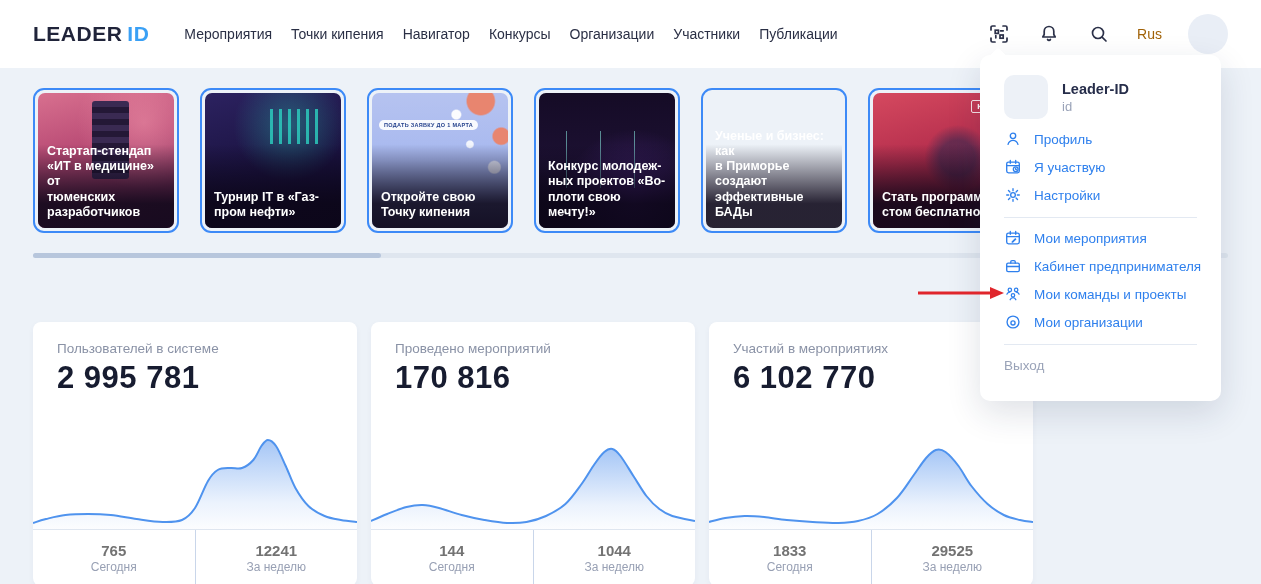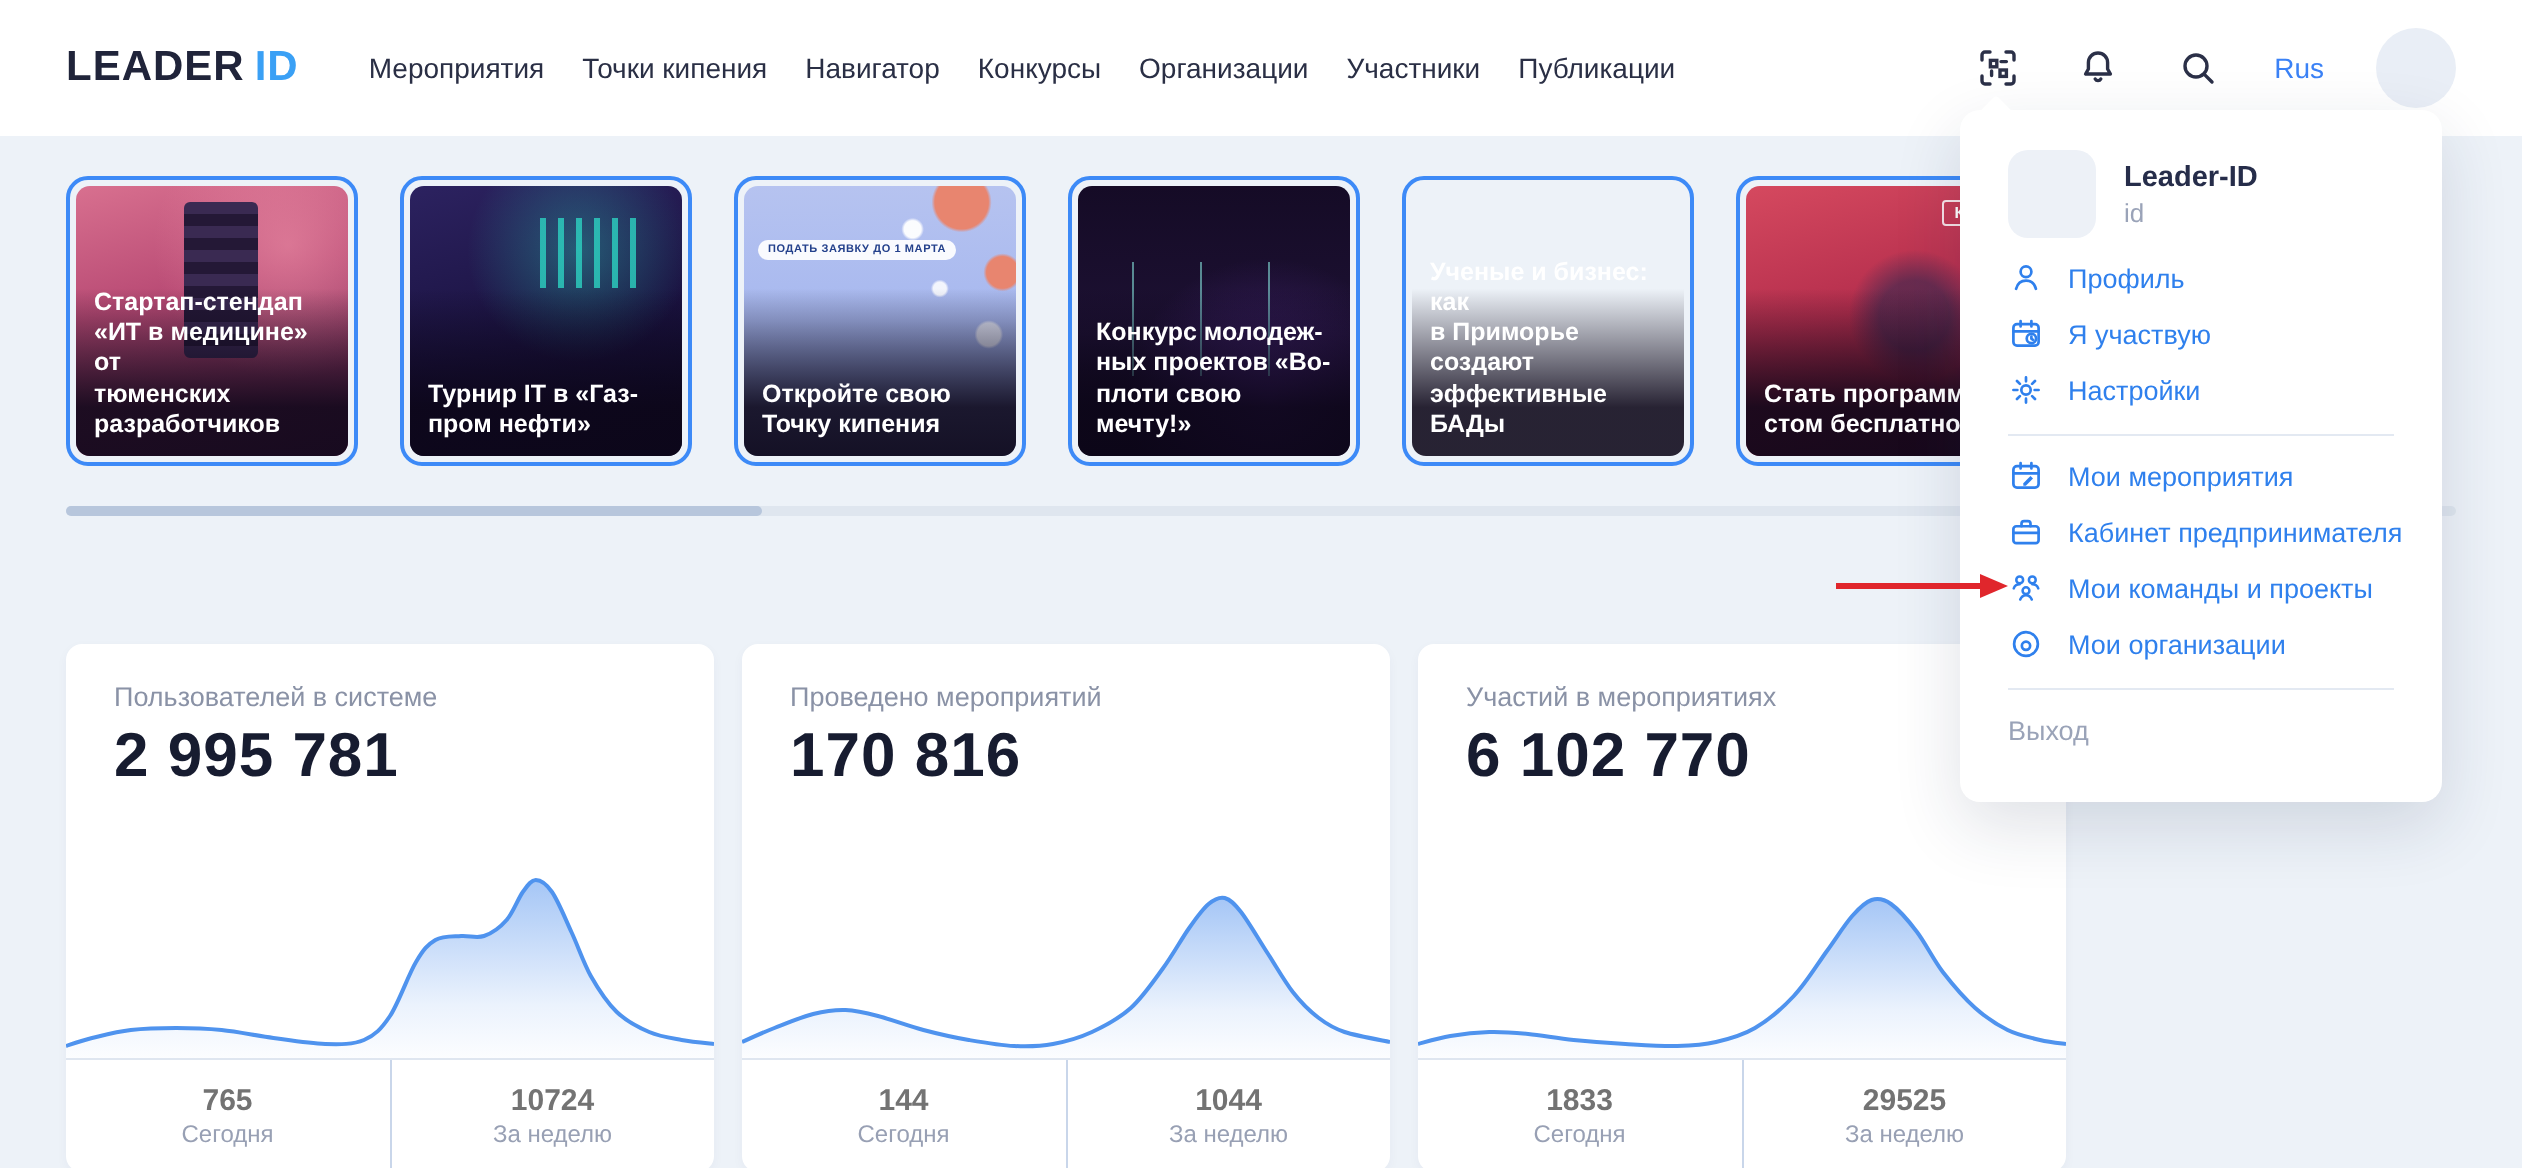--- a/index.html
+++ b/index.html
@@ -8,21 +8,21 @@
 
   
   .topbar { position:absolute; top:0; left:0; width:1261px; height:68px; background:#ffffff; display:flex; align-items:center; padding:0 33px; z-index:5; }
   .logo { font-size:21px; font-weight:700; letter-spacing:0.5px; white-space:nowrap; cursor:pointer; }
   .logo .lp { color:#20243a; }
   .logo .ls { color:#3aa0f5; margin-left:5px; }
   .main-nav { display:flex; gap:19px; margin-left:35px; }
   .main-nav a { font-size:14px; color:#2a2f45; text-decoration:none; white-space:nowrap; cursor:pointer; }
   .topbar-right { margin-left:auto; display:flex; align-items:center; gap:26px; }
   .icon-btn { width:24px; height:24px; display:flex; align-items:center; justify-content:center; cursor:pointer; color:#2b3048; }
-  .lang { font-size:14px; font-weight:500; color:#3b82f6; cursor:pointer; }
+  .lang { font-size:14px; font-weight:500; color:#a16207; cursor:pointer; }
   .avatar { width:40px; height:40px; border-radius:50%; background:#e9eef6; cursor:pointer; }
 
   
   .carousel { position:absolute; top:88px; left:33px; display:flex; gap:21px; z-index:1; }
   .promo-card { width:146px; height:145px; border:2px solid #3d8af7; border-radius:11px; padding:3px; cursor:pointer; flex:0 0 auto; }
   .promo-inner { position:relative; width:100%; height:100%; border-radius:7px; overflow:hidden; }
   .promo-overlay { position:absolute; inset:0; background:linear-gradient(180deg, rgba(10,5,22,0) 38%, rgba(12,6,24,0.88) 82%); }
   .promo-title { position:absolute; left:9px; right:6px; bottom:8px; color:#ffffff; font-weight:700; font-size:12.5px; line-height:1.22; white-space:pre-line; }
   .theme-0 { background:radial-gradient(circle at 78% 22%, rgba(242,150,172,0.55), transparent 45%), linear-gradient(165deg,#d8708f 0%,#b84a74 40%,#6e2a54 100%); }
   .theme-0::before { content:""; position:absolute; left:40%; top:6%; width:27%; height:58%; border-radius:3px; background:repeating-linear-gradient(180deg,#3a2a52 0 6px,#241836 6px 12px); }
@@ -194,21 +194,21 @@
         </defs>
         <path d="M 0.0 106.0 C 2.2 105.3, 7.6 103.3, 13.0 102.0 C 18.4 100.7, 25.4 98.8, 32.4 98.0 C 39.4 97.2, 47.5 97.0, 55.1 97.0 C 62.6 97.0, 69.7 97.2, 77.8 98.0 C 85.9 98.8, 95.0 100.8, 103.7 102.0 C 112.3 103.2, 122.0 104.8, 129.6 105.0 C 137.2 105.2, 143.6 105.3, 149.0 103.0 C 154.4 100.7, 157.7 97.5, 162.0 91.0 C 166.3 84.5, 171.2 70.3, 175.0 64.0 C 178.7 57.7, 180.9 55.2, 184.7 53.0 C 188.5 50.8, 193.6 51.3, 197.6 51.0 C 201.7 50.7, 205.2 52.3, 209.0 51.0 C 212.8 49.7, 217.1 46.7, 220.3 43.0 C 223.6 39.3, 226.0 32.3, 228.4 29.0 C 230.8 25.7, 232.5 23.0, 234.9 23.0 C 237.3 23.0, 240.0 24.7, 243.0 29.0 C 246.0 33.3, 249.5 42.0, 252.7 49.0 C 256.0 56.0, 258.7 64.3, 262.4 71.0 C 266.2 77.7, 270.5 84.3, 275.4 89.0 C 280.3 93.7, 286.2 96.7, 291.6 99.0 C 297.0 101.3, 302.4 102.0, 307.8 103.0 C 313.2 104.0, 321.3 104.7, 324.0 105.0 L 324 112 L 0 112 Z" fill="url(#sparkgrad0)"></path>
         <path d="M 0.0 106.0 C 2.2 105.3, 7.6 103.3, 13.0 102.0 C 18.4 100.7, 25.4 98.8, 32.4 98.0 C 39.4 97.2, 47.5 97.0, 55.1 97.0 C 62.6 97.0, 69.7 97.2, 77.8 98.0 C 85.9 98.8, 95.0 100.8, 103.7 102.0 C 112.3 103.2, 122.0 104.8, 129.6 105.0 C 137.2 105.2, 143.6 105.3, 149.0 103.0 C 154.4 100.7, 157.7 97.5, 162.0 91.0 C 166.3 84.5, 171.2 70.3, 175.0 64.0 C 178.7 57.7, 180.9 55.2, 184.7 53.0 C 188.5 50.8, 193.6 51.3, 197.6 51.0 C 201.7 50.7, 205.2 52.3, 209.0 51.0 C 212.8 49.7, 217.1 46.7, 220.3 43.0 C 223.6 39.3, 226.0 32.3, 228.4 29.0 C 230.8 25.7, 232.5 23.0, 234.9 23.0 C 237.3 23.0, 240.0 24.7, 243.0 29.0 C 246.0 33.3, 249.5 42.0, 252.7 49.0 C 256.0 56.0, 258.7 64.3, 262.4 71.0 C 266.2 77.7, 270.5 84.3, 275.4 89.0 C 280.3 93.7, 286.2 96.7, 291.6 99.0 C 297.0 101.3, 302.4 102.0, 307.8 103.0 C 313.2 104.0, 321.3 104.7, 324.0 105.0" fill="none" stroke="#4f93ee" stroke-width="2"></path>
       </svg>
     <div class="stat-footer">
       <div class="stat-cell">
         <div class="cell-value">765</div>
         <div class="cell-label">Сегодня</div>
       </div>
       <div class="stat-cell with-divider">
-        <div class="cell-value">10724</div>
+        <div class="cell-value">12241</div>
         <div class="cell-label">За неделю</div>
       </div>
     </div>
   </div>
   <div class="stat-card">
     <div class="stat-label">Проведено мероприятий</div>
     <div class="stat-value">170 816</div>
     <svg class="spark" viewBox="0 0 324 112" preserveAspectRatio="none">
         <defs>
           <linearGradient id="sparkgrad1" x1="0" y1="0" x2="0" y2="1">

